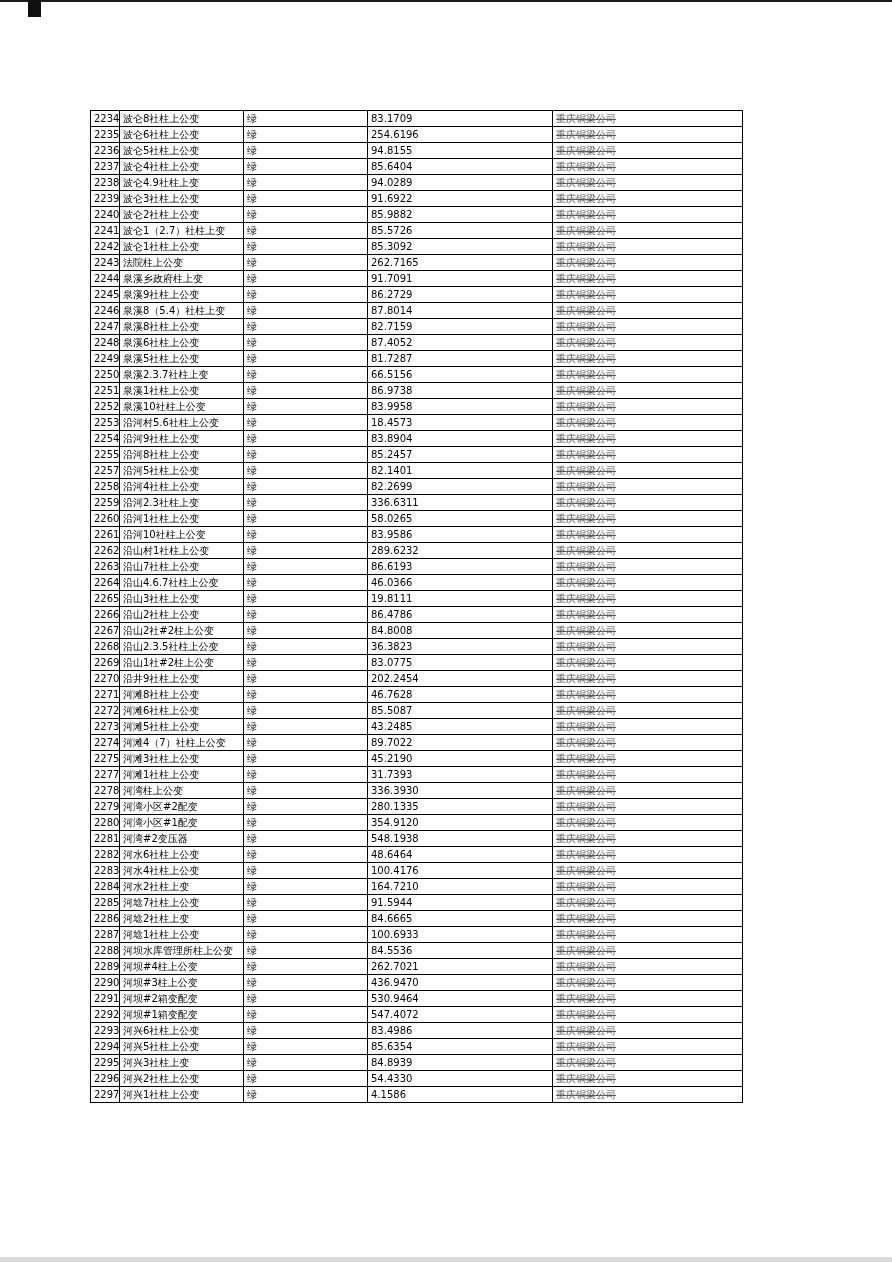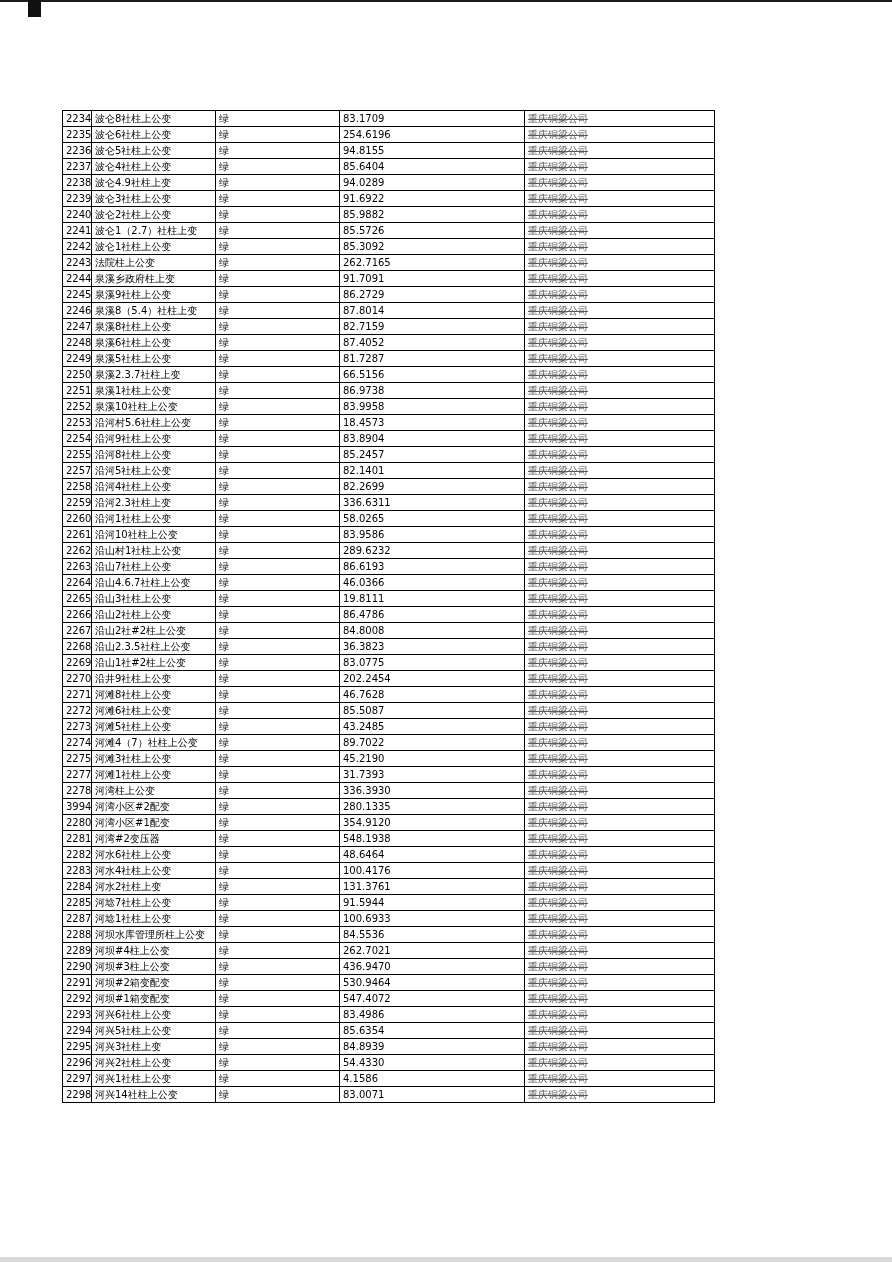--- a/index.html
+++ b/index.html
@@ -7,21 +7,21 @@
   body {
     width:892px; height:1262px;
     position:relative; overflow:hidden;
     font-family:"DejaVu Sans","Liberation Sans",sans-serif;
   }
   .scan-top-line { position:absolute; top:0; left:0; width:892px; height:2px; background:#1c1c1c; }
   .scan-blob { position:absolute; top:0; left:28px; width:13px; height:17px; background:#101010; }
   .page-bottom-strip { position:absolute; bottom:0; left:0; width:892px; height:5px; background:#d9d9d9; }
 
   table.data-table {
-    position:absolute; top:110px; left:62px;
+    position:absolute; top:110px; left:90px;
     border-collapse:collapse; table-layout:fixed;
     width:652px;
   }
   .data-table td {
     border:1px solid #000;
     height:16px;
     font-size:10px;
     line-height:13px;
     padding:0 3px;
     white-space:nowrap;
@@ -351,21 +351,21 @@
         <td class="c4 company-cell">重庆铜梁公司</td>
       </tr>
       <tr>
         <td class="c0">2278</td>
         <td class="c1">河湾柱上公变</td>
         <td class="c2">绿</td>
         <td class="c3">336.3930</td>
         <td class="c4 company-cell">重庆铜梁公司</td>
       </tr>
       <tr>
-        <td class="c0">3994</td>
+        <td class="c0">2279</td>
         <td class="c1">河湾小区#2配变</td>
         <td class="c2">绿</td>
         <td class="c3">280.1335</td>
         <td class="c4 company-cell">重庆铜梁公司</td>
       </tr>
       <tr>
         <td class="c0">2280</td>
         <td class="c1">河湾小区#1配变</td>
         <td class="c2">绿</td>
         <td class="c3">354.9120</td>
@@ -389,31 +389,38 @@
         <td class="c0">2283</td>
         <td class="c1">河水4社柱上公变</td>
         <td class="c2">绿</td>
         <td class="c3">100.4176</td>
         <td class="c4 company-cell">重庆铜梁公司</td>
       </tr>
       <tr>
         <td class="c0">2284</td>
         <td class="c1">河水2社柱上变</td>
         <td class="c2">绿</td>
-        <td class="c3">131.3761</td>
+        <td class="c3">164.7210</td>
         <td class="c4 company-cell">重庆铜梁公司</td>
       </tr>
       <tr>
         <td class="c0">2285</td>
         <td class="c1">河埝7社柱上公变</td>
         <td class="c2">绿</td>
         <td class="c3">91.5944</td>
         <td class="c4 company-cell">重庆铜梁公司</td>
       </tr>
       <tr>
+        <td class="c0">2286</td>
+        <td class="c1">河埝2社柱上变</td>
+        <td class="c2">绿</td>
+        <td class="c3">84.6665</td>
+        <td class="c4 company-cell">重庆铜梁公司</td>
+      </tr>
+      <tr>
         <td class="c0">2287</td>
         <td class="c1">河埝1社柱上公变</td>
         <td class="c2">绿</td>
         <td class="c3">100.6933</td>
         <td class="c4 company-cell">重庆铜梁公司</td>
       </tr>
       <tr>
         <td class="c0">2288</td>
         <td class="c1">河坝水库管理所柱上公变</td>
         <td class="c2">绿</td>
@@ -474,23 +481,16 @@
         <td class="c1">河兴2社柱上公变</td>
         <td class="c2">绿</td>
         <td class="c3">54.4330</td>
         <td class="c4 company-cell">重庆铜梁公司</td>
       </tr>
       <tr>
         <td class="c0">2297</td>
         <td class="c1">河兴1社柱上公变</td>
         <td class="c2">绿</td>
         <td class="c3">4.1586</td>
-        <td class="c4 company-cell">重庆铜梁公司</td>
-      </tr>
-      <tr>
-        <td class="c0">2298</td>
-        <td class="c1">河兴14社柱上公变</td>
-        <td class="c2">绿</td>
-        <td class="c3">83.0071</td>
         <td class="c4 company-cell">重庆铜梁公司</td>
       </tr>
     </tbody>
 </table>
 
 </body></html>

